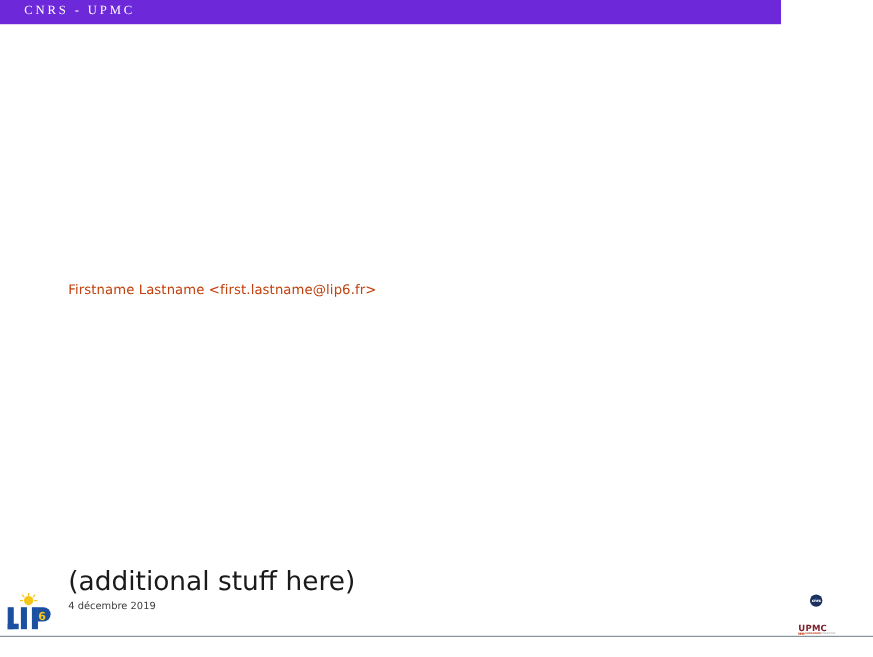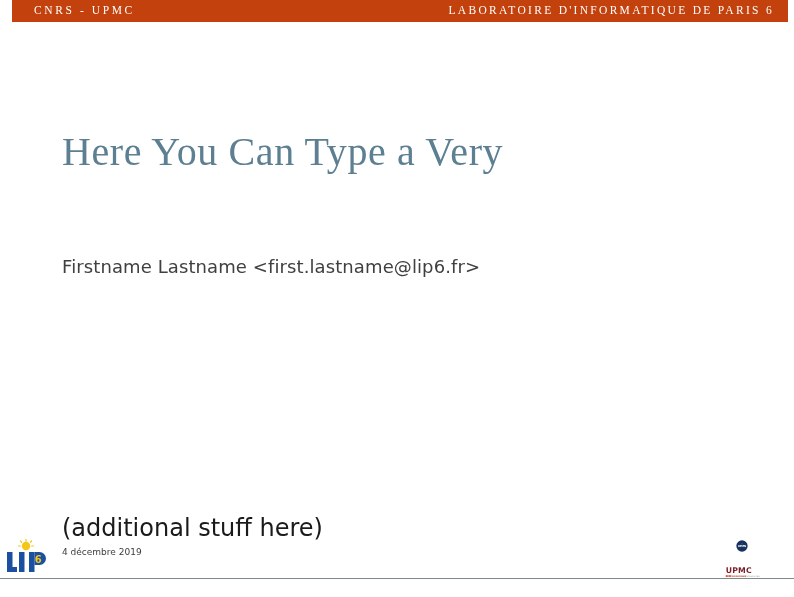--- a/index.html
+++ b/index.html
@@ -11,25 +11,25 @@
     height: 597px;
     background: #ffffff;
     font-family: "DejaVu Sans", sans-serif;
     overflow: hidden;
     position: relative;
   }
 
   
   .header-bar {
     position: absolute;
-    left: 12px;
+    left: 0;
     top: 0;
-    width: 776px;
+    width: 710px;
     height: 22px;
-    background: #c2410c;
+    background: #6d28d9;
     display: flex;
     align-items: center;
     justify-content: space-between;
     box-sizing: border-box;
     padding: 0 10px 0 22px;
   }
   .header-left,
   .header-right {
     font-family: "Liberation Serif", "DejaVu Serif", serif;
     font-size: 11.5px;
@@ -59,22 +59,22 @@
     margin: 0;
     font-weight: normal;
   }
 
   
   .author-line {
     position: absolute;
     left: 62px;
     top: 256px;
     font-family: "DejaVu Sans", sans-serif;
-    font-size: 18px;
-    color: #404040;
+    font-size: 12px;
+    color: #c2410c;
     letter-spacing: 0.1px;
     white-space: nowrap;
     text-align: right;
   }
 
   
   .additional-line {
     position: absolute;
     left: 62px;
     top: 514px;
@@ -131,26 +131,25 @@
   .upmc-logo {
     width: 92px;
     height: 34px;
   }
 </style>
 </head>
 <body>
 
 <div class="header-bar">
   <span class="header-left">CNRS - UPMC</span>
-  <span class="header-right">LABORATOIRE D'INFORMATIQUE DE PARIS 6</span>
 </div>
 
 <div class="title-block">
   <div class="slide-title">
-    <span>Here You Can Type a Very</span><br>
+    <br>
   </div>
 </div>
 
 <div class="author-line">Firstname Lastname &lt;first.lastname@lip6.fr&gt;</div>
 
 <div class="additional-line">(additional stuff here)</div>
 
 <div class="date-line">4 décembre 2019</div>
 
 <div class="bottom-rule"></div>

